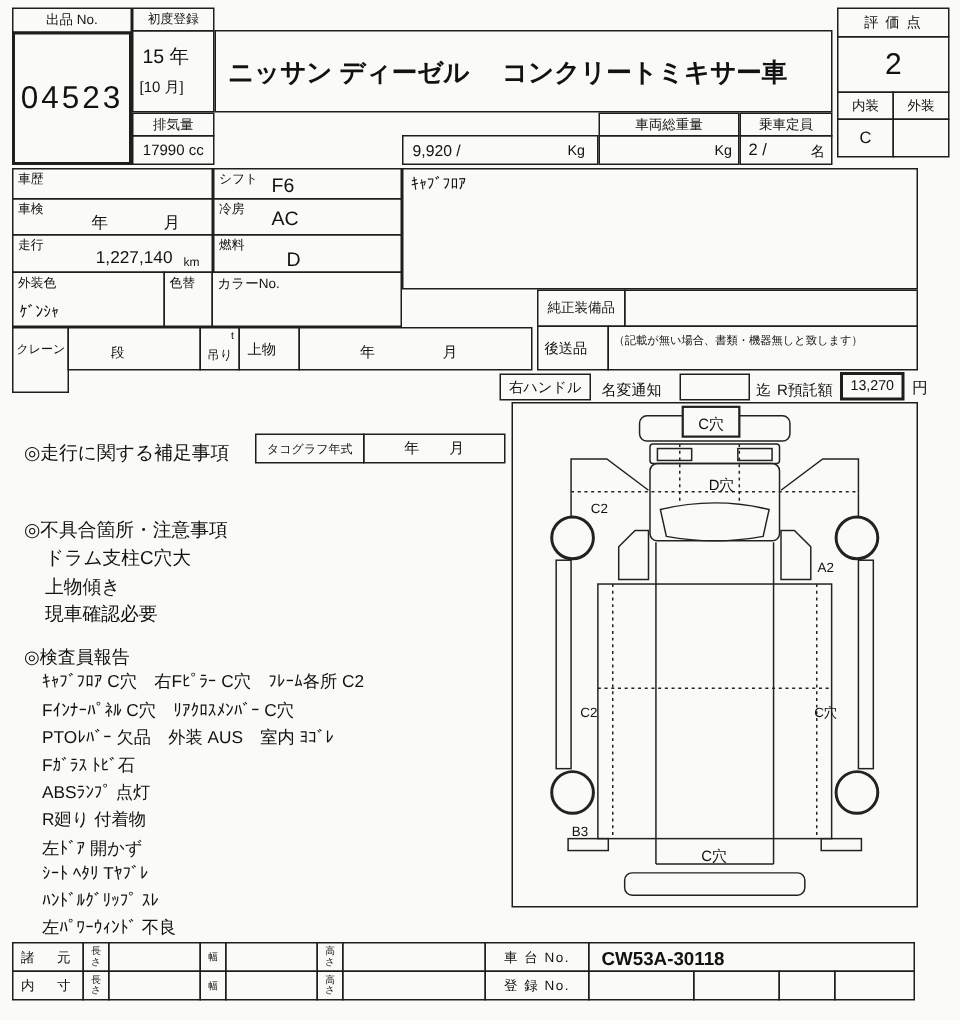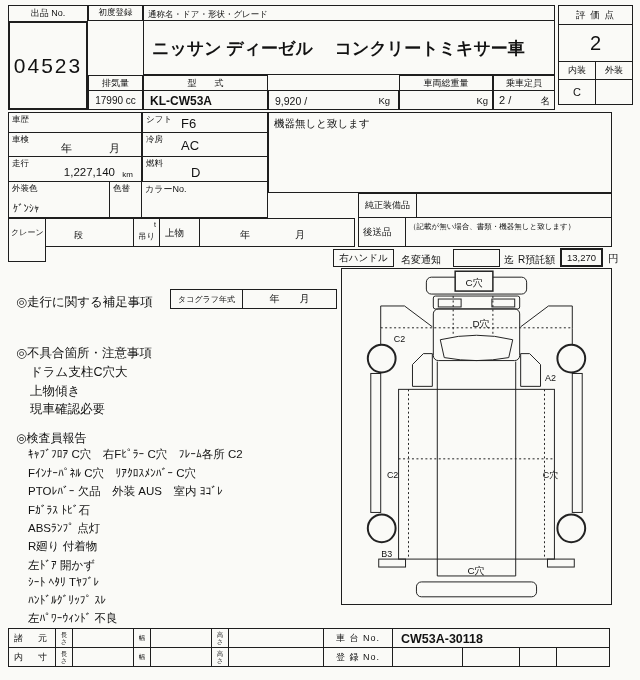--- a/index.html
+++ b/index.html
@@ -22,35 +22,32 @@
 </style>
 </head>
 <body>
 
 <div id="sheet">
 
   <div class="c hd" style="left:8px;top:5px;width:80px;height:17px">出品 No.</div>
   <div class="c t2 ctr" style="left:8px;top:21px;width:80px;height:89px;font-size:21px;letter-spacing:2px">04523</div>
 
   <div class="c hd" style="left:88px;top:5px;width:55px;height:16px;font-size:8.5px">初度登録</div>
-
-  <div class="c" style="left:143px;top:5px;width:412px;height:16px">
-    <div class="txt" style="left:4px;top:3px;font-size:8.5px">通称名・ドア・形状・グレード</div>
-  </div>
+  <div class="c" style="left:88px;top:20px;width:55px;height:55px">
+    <div class="txt" style="left:6px;top:8px;font-size:13px">15 年</div>
+    <div class="txt" style="left:4px;top:30px;font-size:10px">[10 月]</div>
+  </div>
+
   <div class="c" style="left:143px;top:20px;width:412px;height:55px">
     <div class="txt" style="left:8px;top:16px;font-size:17px;font-weight:bold">ニッサン ディーゼル　 コンクリートミキサー車</div>
   </div>
 
   <div class="c hd" style="left:88px;top:75px;width:55px;height:16px">排気量</div>
   <div class="c ctr" style="left:88px;top:90px;width:55px;height:20px;font-size:10px">17990 cc</div>
 
-  <div class="c hd" style="left:143px;top:75px;width:125px;height:16px">型　　式</div>
-  <div class="c" style="left:143px;top:90px;width:125px;height:20px">
-    <div class="txt" style="left:6px;top:3px;font-size:12px;font-weight:bold">KL-CW53A</div>
-  </div>
 
   <div class="c" style="left:268px;top:90px;width:131px;height:20px">
     <div class="txt" style="left:6px;top:4px;font-size:10.5px">9,920 /</div>
     <div class="txt" style="right:8px;top:4px;font-size:9.5px">Kg</div>
   </div>
 
   <div class="c hd" style="left:399px;top:75px;width:94px;height:16px">車両総重量</div>
   <div class="c" style="left:399px;top:90px;width:94px;height:20px">
     <div class="txt" style="left:8px;top:4px;font-size:10.5px"></div>
     <div class="txt" style="right:4px;top:4px;font-size:9.5px">Kg</div>
@@ -103,21 +100,21 @@
     <div class="txt" style="left:48px;top:8px;font-size:13px">D</div>
   </div>
   <div class="c" style="left:109px;top:181px;width:33px;height:37px">
     <span class="fl">色替</span>
   </div>
   <div class="c" style="left:141px;top:181px;width:127px;height:37px">
     <span class="fl" style="font-size:9px">カラーNo.</span>
   </div>
 
   <div class="c" style="left:268px;top:112px;width:344px;height:81px">
-    <div class="txt" style="left:5px;top:4px;font-size:10.5px">機器無しと致します</div>
+    <div class="txt" style="left:5px;top:4px;font-size:10.5px">ｷｬﾌﾞﾌﾛｱ</div>
     <div class="txt" style="left:10px;top:24px;font-size:10px"></div>
   </div>
 
   <div class="c hd" style="left:358px;top:193px;width:59px;height:25px;font-size:9px">純正装備品</div>
   <div class="c" style="left:416px;top:193px;width:196px;height:25px">
     <div class="txt" style="left:5px;top:6px;font-size:9px"></div>
   </div>
   <div class="c" style="left:358px;top:217px;width:48px;height:30px">
     <div class="txt" style="left:4px;top:8px;font-size:9.5px">後送品</div>
   </div>

